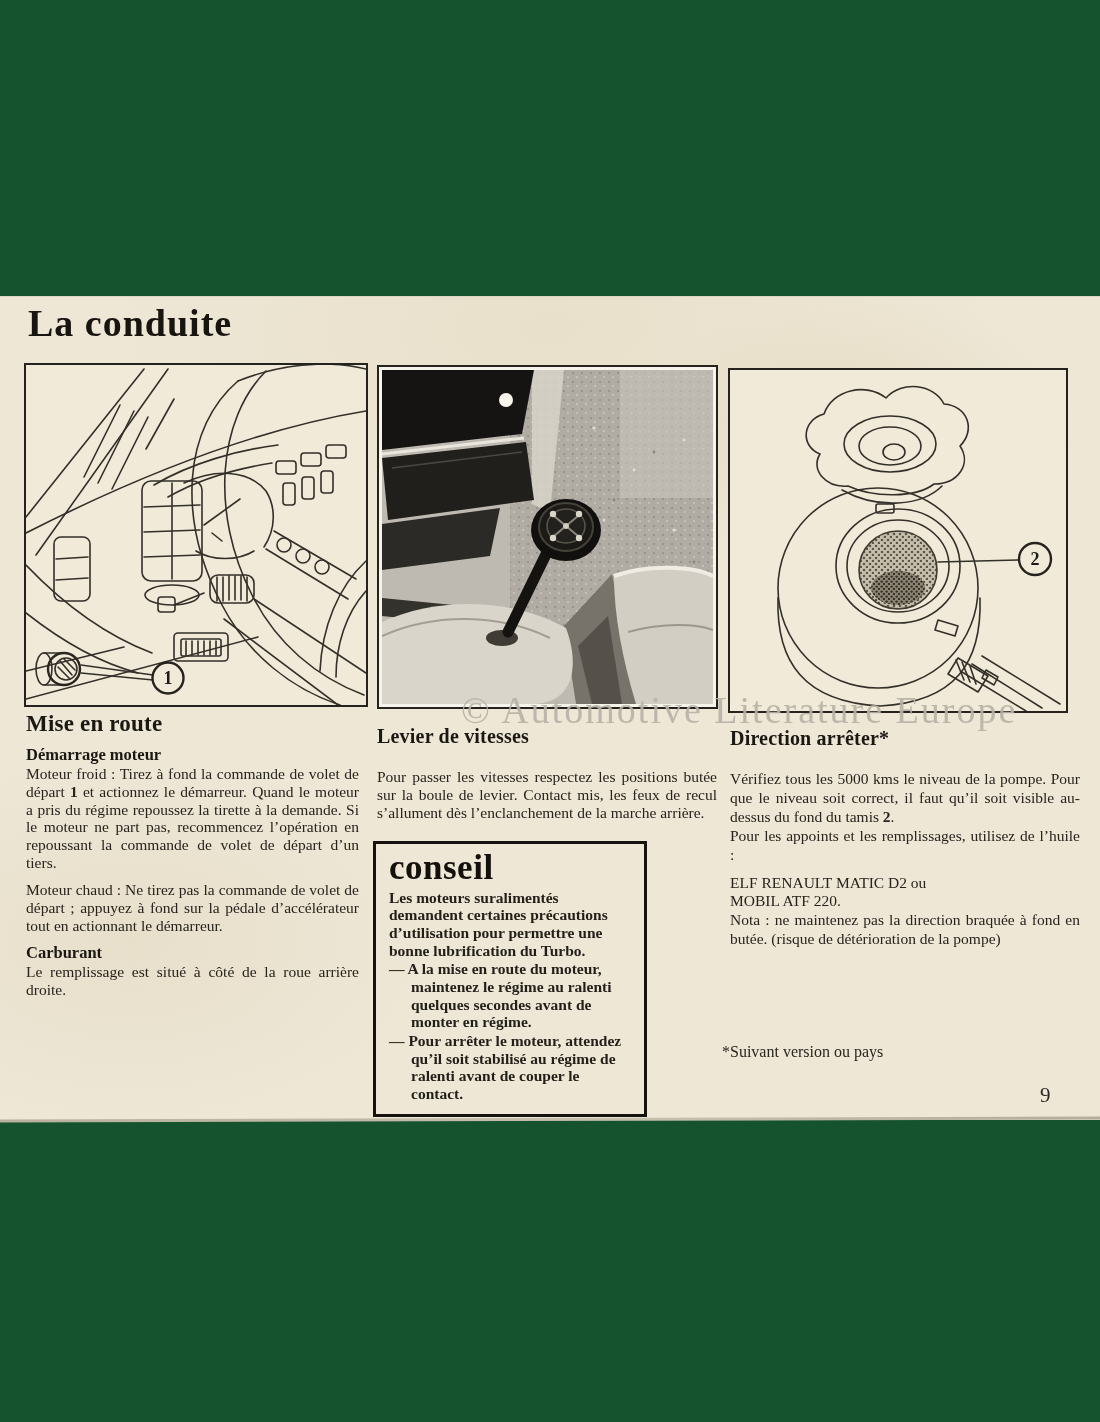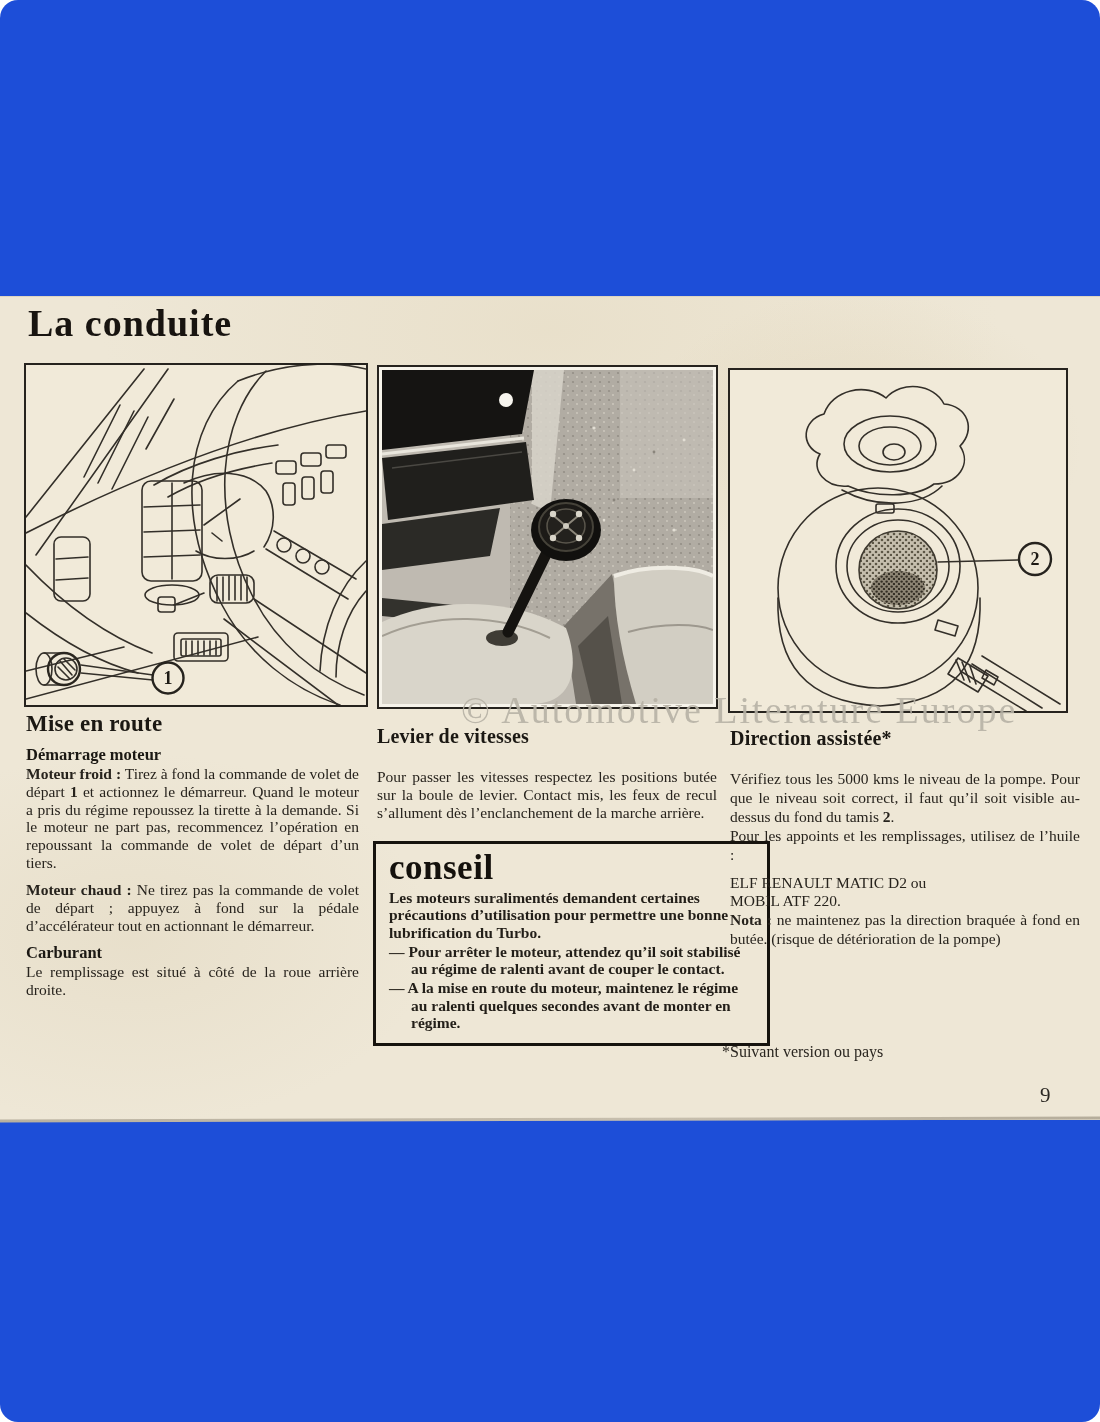--- a/index.html
+++ b/index.html
@@ -1,19 +1,19 @@
 <!DOCTYPE html>
 <html><head>
 <meta charset="utf-8">
 <style>
   * { margin:0; padding:0; box-sizing:border-box; }
   html,body { width:1100px; height:1422px; background:#ffffff; overflow:hidden; }
   body { font-family:"Liberation Serif","DejaVu Serif",serif; color:#23201b; position:relative; }
 
-  .canvas { position:absolute; inset:0; width:1100px; height:1422px; background:#1d4ed8;border-radius:18px; }
+  .canvas { position:absolute; inset:0; width:1100px; height:1422px; background:#14532d; }
 
   
   .paper {
     position:absolute; left:0; top:296px; width:1100px; height:824px;
     background-color:#eee7d6;
     background-image:
       radial-gradient(ellipse 320px 220px at 78% 18%, rgba(214,198,162,0.30), transparent 70%),
       radial-gradient(ellipse 420px 260px at 12% 78%, rgba(210,196,164,0.22), transparent 72%),
       radial-gradient(ellipse 600px 300px at 50% 4%, rgba(223,211,182,0.35), transparent 75%);
     border-top:1px solid #ddd5c2;
@@ -49,25 +49,25 @@
 
   h2.sec { font-size:23px; font-weight:700; color:#1b1813; margin-bottom:5px; letter-spacing:0.2px; }
   h3.sec { font-size:20px; font-weight:700; color:#1b1813; margin-bottom:20px; letter-spacing:0.2px; }
   h4.sub { font-size:16.5px; font-weight:700; color:#1b1813; margin-top:6px; }
   .col p { font-size:15.5px; line-height:1.15; color:#27231d; }
   .col-1 p, .col-3 p { text-align:justify; }
   .col-1 p { margin-bottom:9px; }
   .col-3 p { line-height:1.22; }
   .gap-lg { }
   .tight { margin-top:9px; }
-  b.lead { font-weight:700; }
+  b.lead { font-weight:400; }
 
   
   .conseil-box {
-    position:absolute; left:373px; top:840px; width:397px;
+    position:absolute; left:373px; top:840px; width:274px;
     border:3px solid #16130e; padding:6px 13px 11px 13px; background:transparent;
   }
   .conseil-title { font-size:35px; font-weight:700; color:#14110c; line-height:1.05; margin-bottom:2px; letter-spacing:0.5px; }
   .conseil-box p { font-size:15.5px; font-weight:700; line-height:1.14; color:#221e18; }
   .conseil-item { padding-left:22px; text-indent:-22px; margin-top:1px; }
 
   .footnote { position:absolute; left:722px; top:1042px; font-size:16px; color:#2a2620; }
   .page-number { position:absolute; left:1040px; top:1082px; font-size:21px; color:#2a2722; }
 
   .watermark {
@@ -281,26 +281,26 @@
     </div>
 
     <div class="col col-2" style="top:428px;">
       <h3 class="sec">Levier de vitesses</h3>
       <p style="text-align:justify;">Pour passer les vitesses respectez les positions butée sur la boule de levier. Contact mis, les feux de recul s’allument dès l’enclanchement de la marche arrière.</p>
     </div>
 
     <div class="conseil-box" style="top:544px;">
       <div class="conseil-title">conseil</div>
       <p>Les moteurs suralimentés demandent certaines précautions d’utilisation pour permettre une bonne lubrification du Turbo.</p>
+      <p class="conseil-item">— A la mise en route du moteur, maintenez le régime au ralenti quelques secondes avant de monter en régime.</p>
       <p class="conseil-item">— Pour arrêter le moteur, attendez qu’il soit stabilisé au régime de ralenti avant de couper le contact.</p>
-      <p class="conseil-item">— A la mise en route du moteur, maintenez le régime au ralenti quelques secondes avant de monter en régime.</p>
     </div>
 
     <div class="col col-3" style="top:430px;">
-      <h3 class="sec">Direction assistée*</h3>
+      <h3 class="sec">Direction arrêter*</h3>
       <p><span>Vérifiez tous les 5000 kms le niveau de la pompe. Pour que le niveau soit correct, il faut qu’il soit visible au-dessus du fond du tamis </span><b>2</b><span>.</span></p>
       <p class="gap-lg">Pour les appoints et les remplissages, utilisez de l’huile :</p>
       <p class="tight" style="text-align:left;">ELF RENAULT MATIC D2 ou</p>
       <p style="text-align:left;">MOBIL ATF 220.</p>
       <p class="gap-lg"><b class="lead">Nota :</b><span> ne maintenez pas la direction braquée à fond en butée. (risque de détérioration de la pompe)</span></p>
     </div>
 
     <div class="footnote" style="left:722px; top:746px; position:absolute;">*Suivant version ou pays</div>
     <div class="page-number" style="left:1040px; top:786px; position:absolute;">9</div>
 

